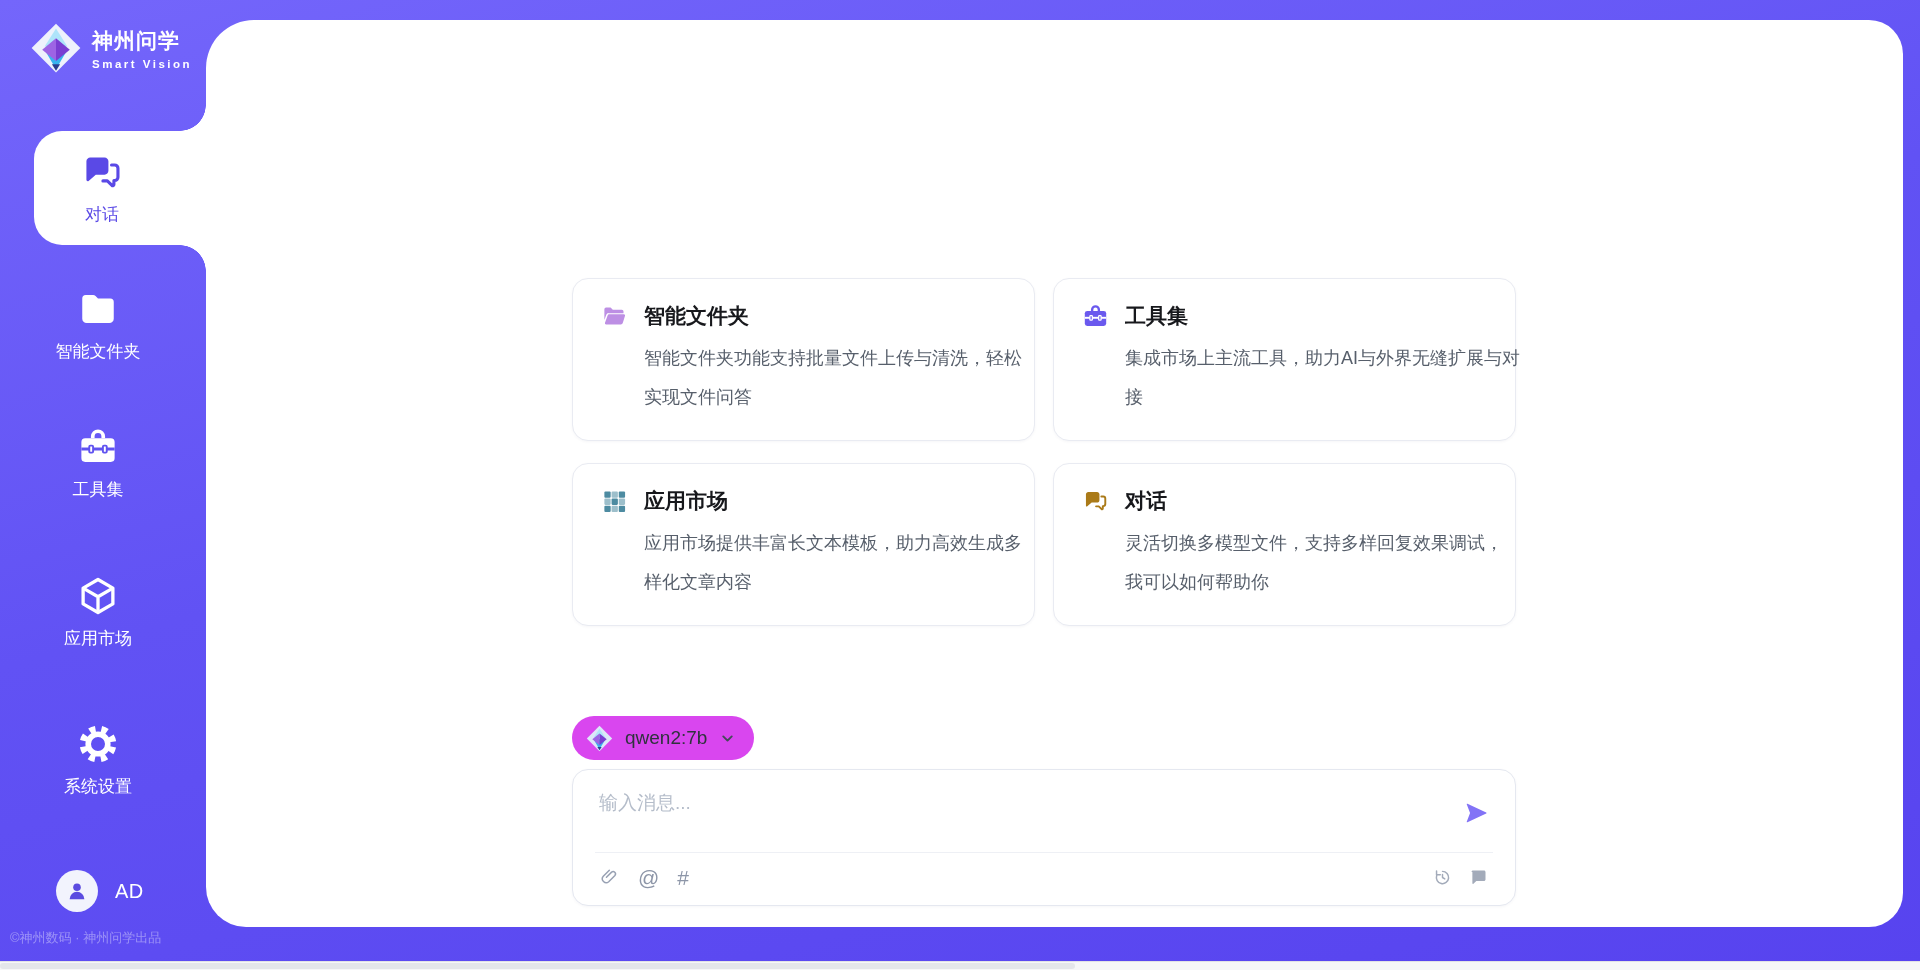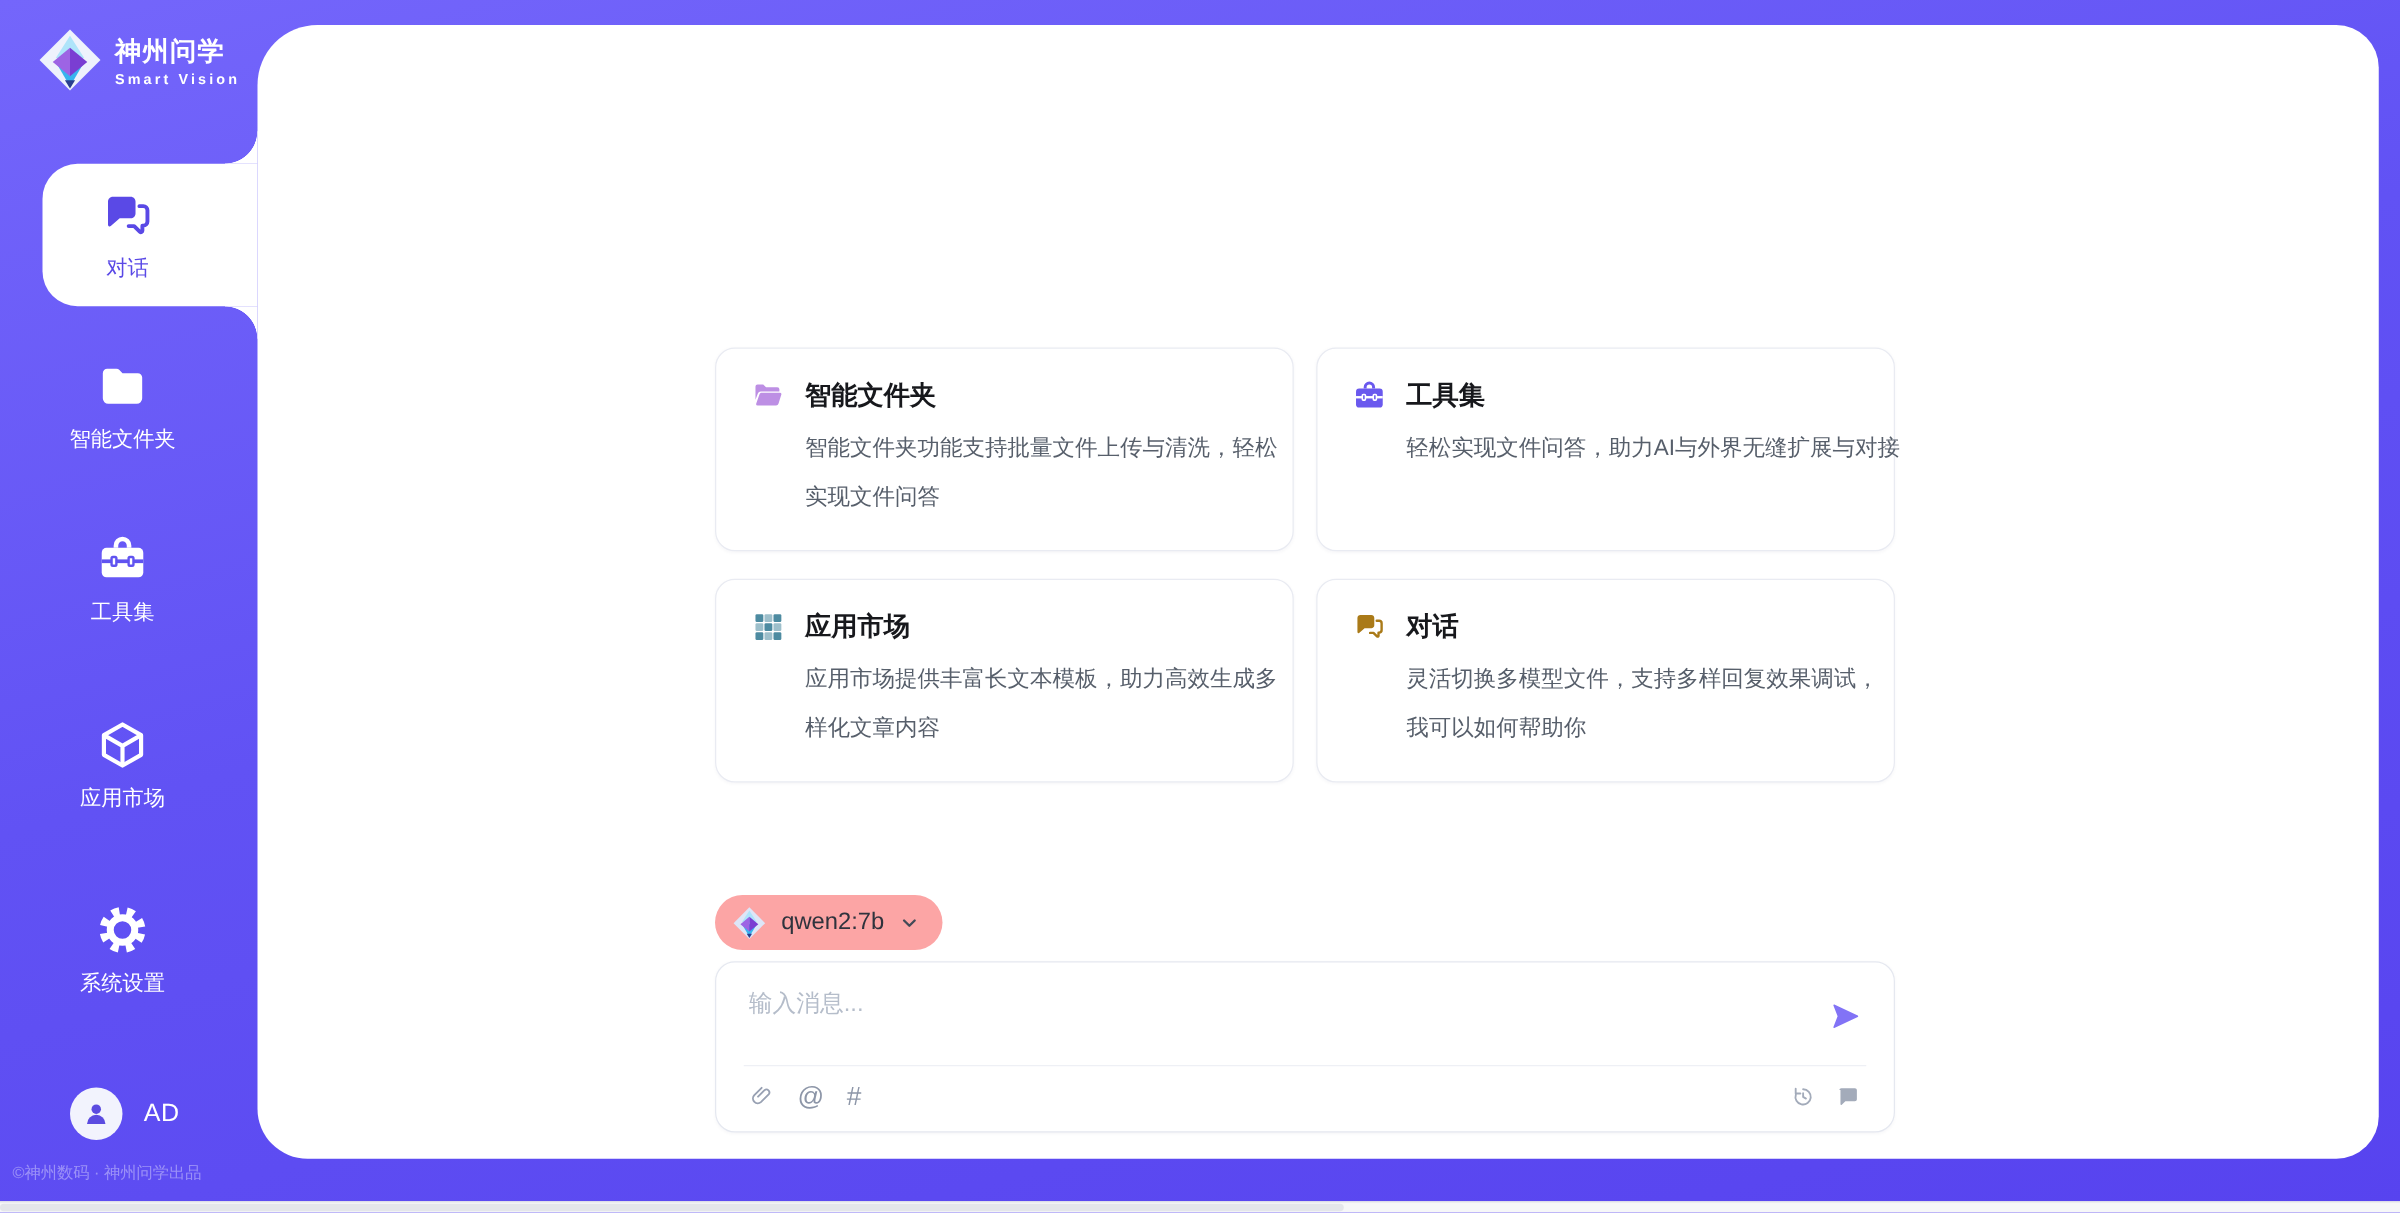--- a/index.html
+++ b/index.html
@@ -58,21 +58,21 @@
   .cards { position:absolute; top:258px; left:0; display:grid;
            grid-template-columns:463px 463px; gap:22px 18px; }
   .card { background:#fff; border:1px solid #e9ebf2; border-radius:16px; min-height:126px;
           padding:23px 28px; box-shadow:0 1px 3px rgba(25,35,65,0.04); cursor:pointer; }
   .card-head { display:flex; align-items:center; gap:16px; }
   .card-head svg { width:27px; height:27px; display:block; }
   .card-title { font-size:21px; font-weight:bold; color:#17181c; }
   .card-desc { margin:9px 0 0 43px; font-size:18px; line-height:39px; color:#575f6b; width:395px; }
 
   .model-pill { position:absolute; top:696px; left:0; height:44px; display:inline-flex;
-                align-items:center; gap:12px; padding:0 18px 0 14px; background:#fca5a5;
+                align-items:center; gap:12px; padding:0 18px 0 14px; background:#d946ef;
                 border-radius:22px; cursor:pointer; }
   .model-pill .mini-diamond { width:27px; height:27px; }
   .model-name { font-size:19px; color:#2f333d; font-weight:500; }
   .model-pill .caret { width:17px; height:17px; color:#434a57; }
 
   .composer { position:absolute; top:749px; left:0; width:944px; height:137px; background:#fff;
               border:1px solid #e5e8f0; border-radius:16px; box-shadow:0 1px 3px rgba(25,35,65,0.04); }
   .composer textarea { position:absolute; top:20px; left:26px; width:820px; height:54px;
               border:none; outline:none; resize:none; font-size:19px; color:#333;
               font-family:"Liberation Sans","DejaVu Sans",sans-serif; background:transparent; }
@@ -204,21 +204,21 @@
         <div class="card-head">
           <svg viewBox="0 0 24 24" style="color: rgb(106, 89, 238);">
             <path d="M9 7V6a3 3 0 0 1 6 0v1" fill="none" stroke="currentColor" stroke-width="2.1"></path>
             <rect x="2.5" y="7" width="19" height="13.5" rx="2.2" fill="currentColor"></rect>
             <rect x="2.5" y="12.3" width="19" height="1.7" fill="#fff"></rect>
             <rect x="7" y="11.2" width="2.2" height="4" rx="0.6" fill="currentColor" stroke="#fff" stroke-width="1.1"></rect>
             <rect x="14.8" y="11.2" width="2.2" height="4" rx="0.6" fill="currentColor" stroke="#fff" stroke-width="1.1"></rect>
           </svg>
           <span class="card-title">工具集</span>
         </div>
-        <div class="card-desc">轻松实现文件问答，助力AI与外界无缝扩展与对接</div>
+        <div class="card-desc">集成市场上主流工具，助力AI与外界无缝扩展与对接</div>
       </div>
 
       <div class="card">
         <div class="card-head">
           <svg viewBox="0 0 24 24" fill="currentColor" style="color: rgb(77, 139, 161);">
             <rect x="3" y="3" width="5.6" height="5.6" rx="0.9"></rect>
             <rect x="9.4" y="3" width="5.6" height="5.6" rx="0.9" opacity="0.55"></rect>
             <rect x="15.8" y="3" width="5.6" height="5.6" rx="0.9"></rect>
             <rect x="3" y="9.4" width="5.6" height="5.6" rx="0.9" opacity="0.55"></rect>
             <rect x="9.4" y="9.4" width="5.6" height="5.6" rx="0.9"></rect>

